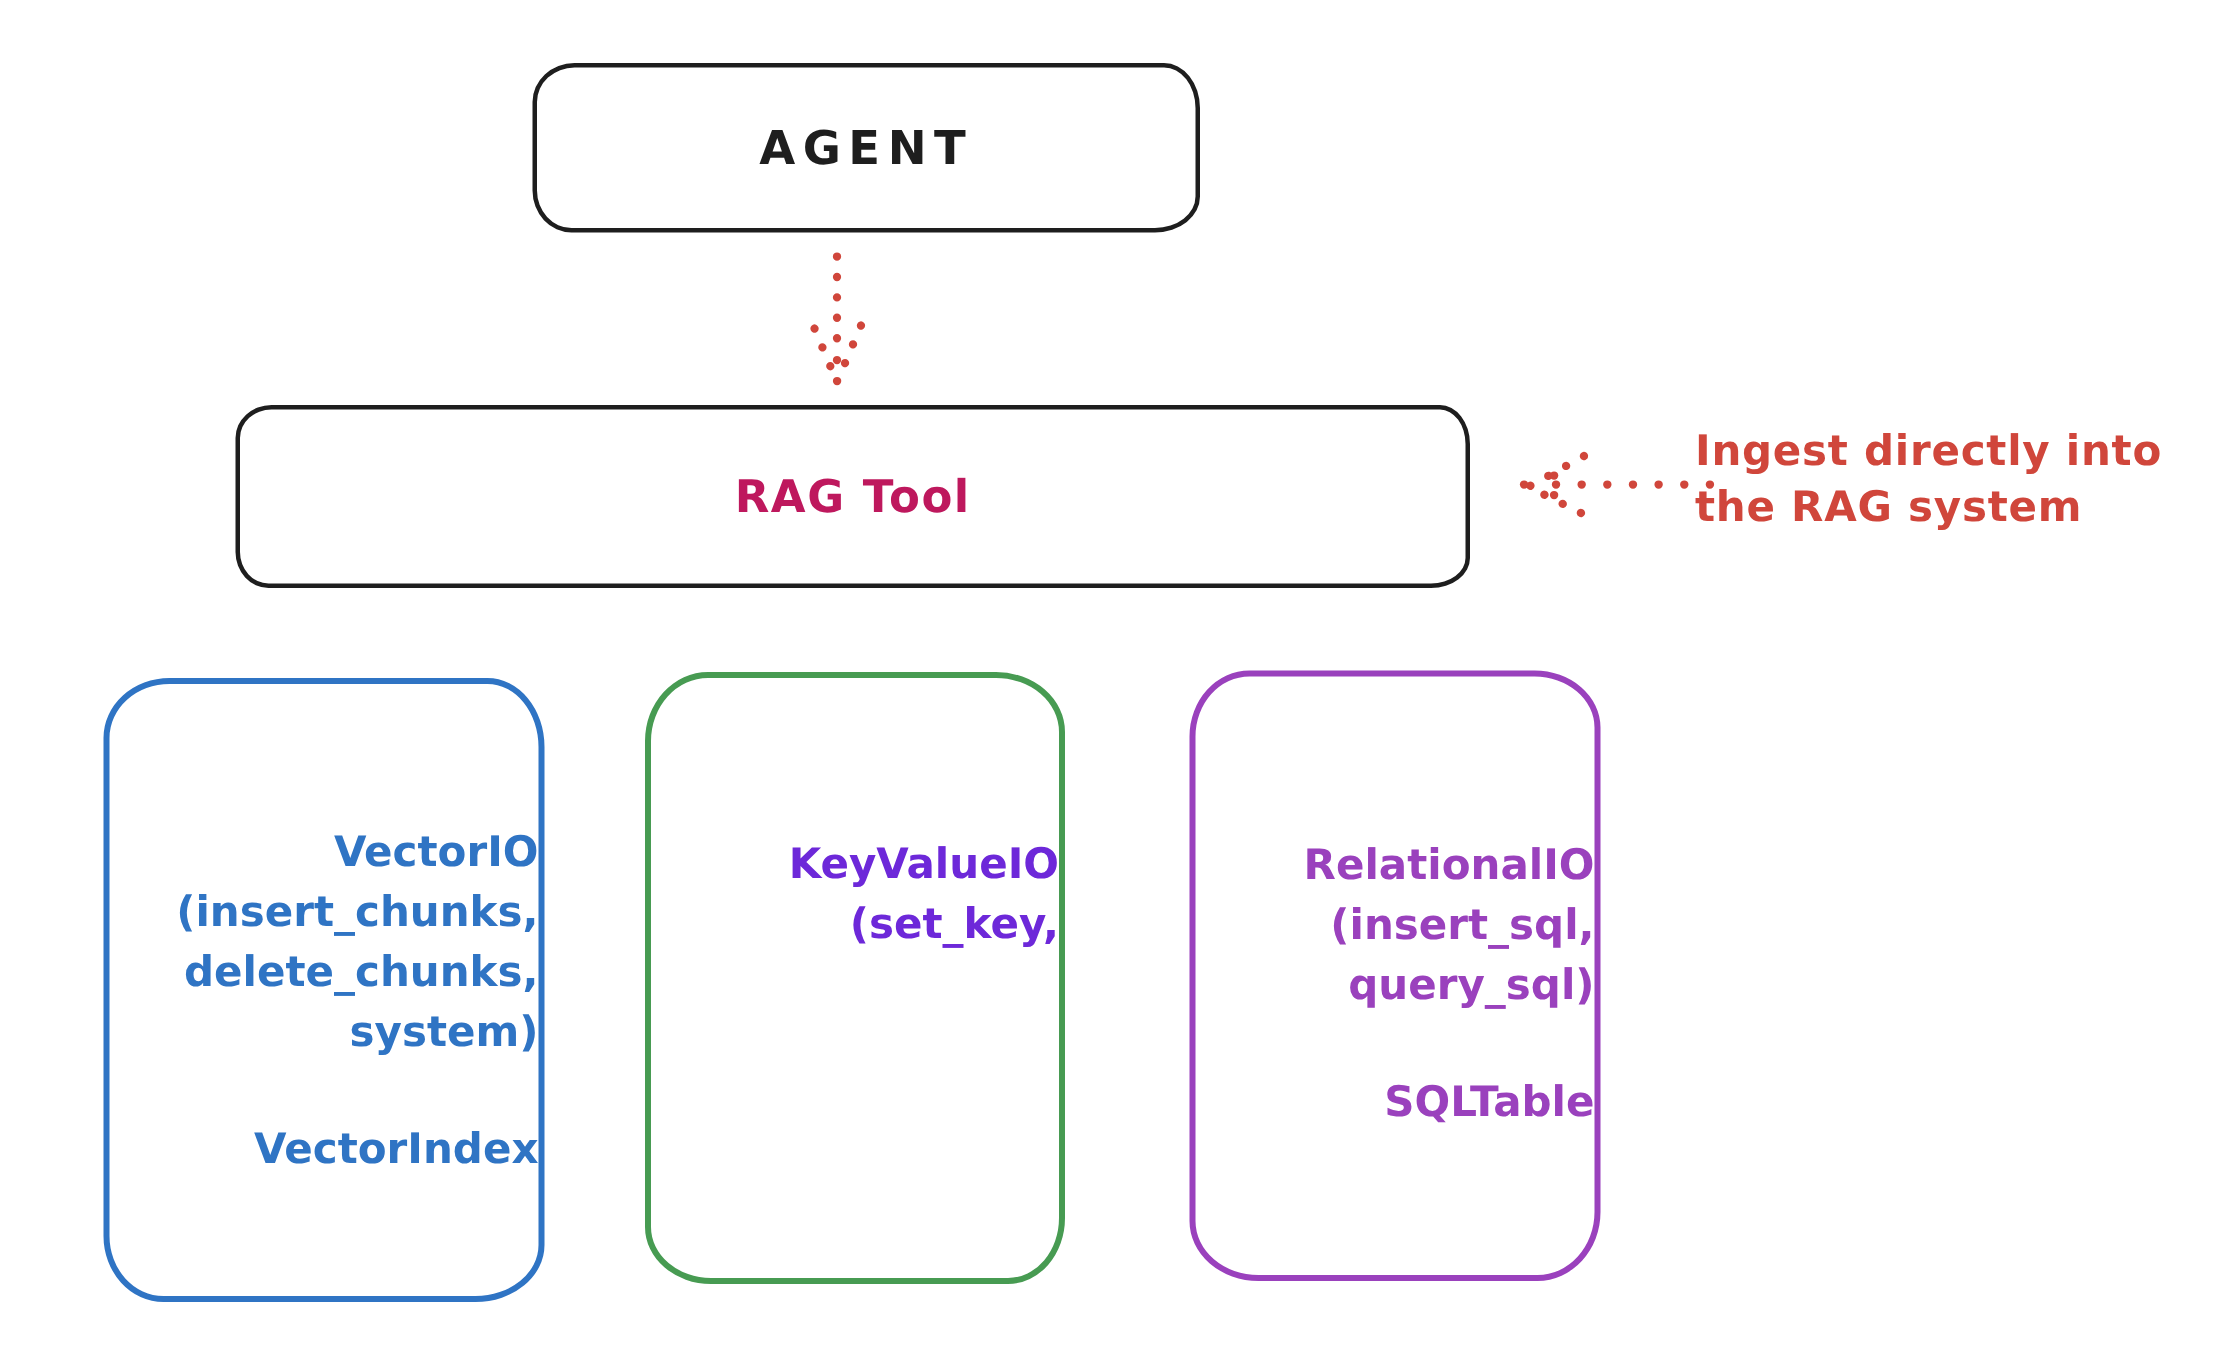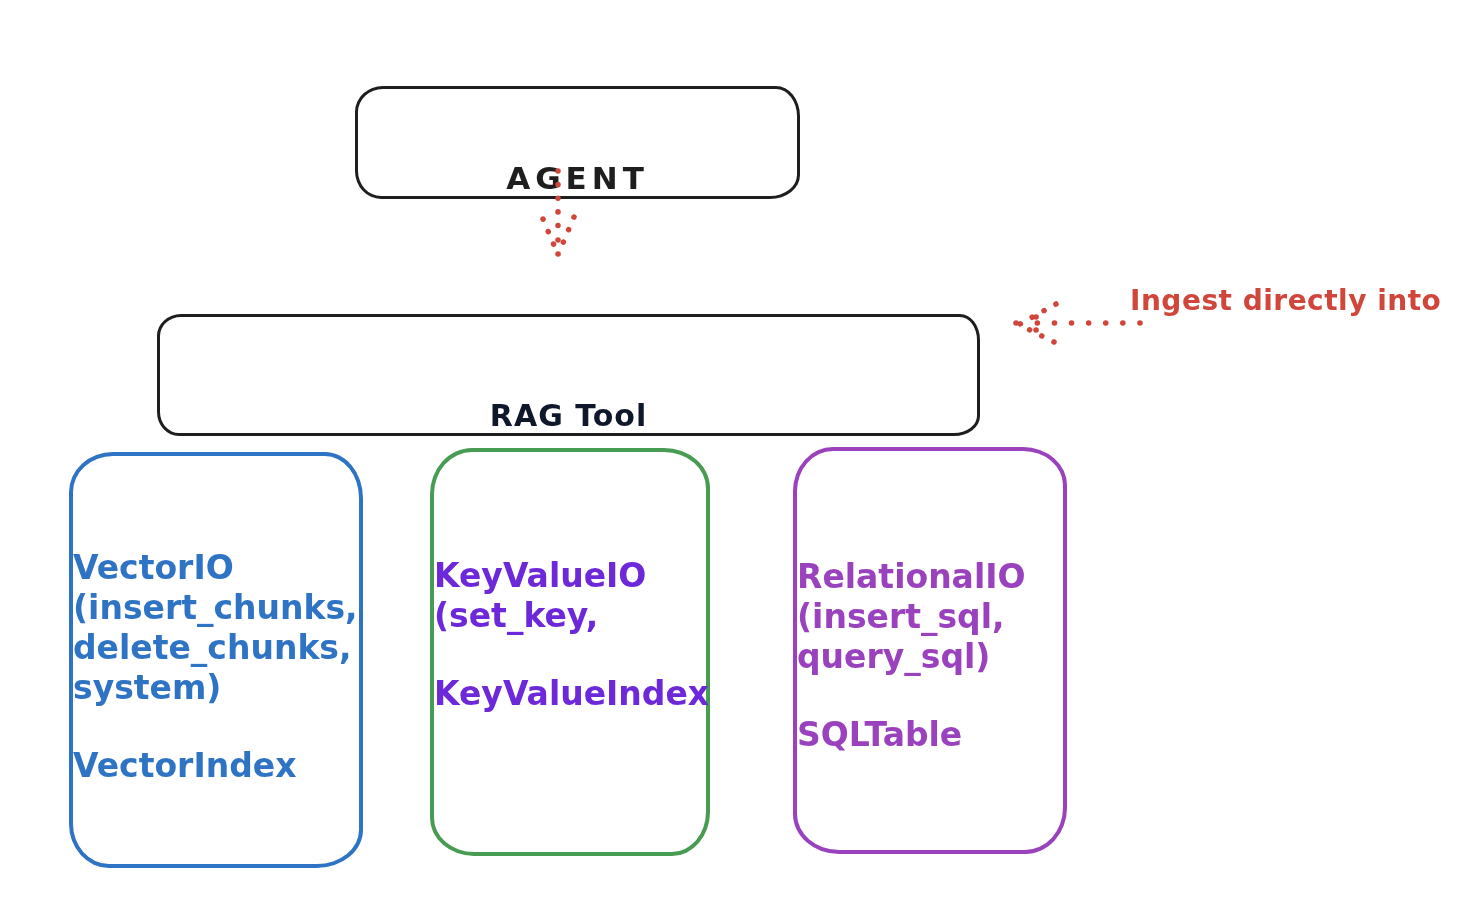--- a/index.html
+++ b/index.html
@@ -14,24 +14,23 @@
     height: 910px;
     background: #ffffff;
     overflow: hidden;
   }
   
   .node {
     position: absolute;
     border: 3.5px solid #1e1e1e;
     background: #ffffff;
     display: flex;
-    align-items: flex-end;
+    align-items: center;
     justify-content: center;
     box-sizing: border-box;
-    margin-top: 44px;
   }
   .node-agent {
     left: 355px; top: 42px;
     width: 445px; height: 113px;
     border-radius: 28px 24px 30px 26px / 26px 30px 24px 28px;
   }
   .node-agent .node-label {
     font-size: 31px;
     font-weight: bold;
     letter-spacing: 5px;
@@ -39,21 +38,21 @@
   }
   .node-ragtool {
     left: 157px; top: 270px;
     width: 823px; height: 122px;
     border-radius: 24px 20px 26px 22px / 22px 26px 20px 24px;
   }
   .node-ragtool .node-label {
     font-size: 30px;
     font-weight: bold;
     letter-spacing: 1px;
-    color: #0f172a;
+    color: #be185d;
   }
   
   .arrows-overlay {
     position: absolute;
     left: 0; top: 0;
     width: 1484px; height: 910px;
     pointer-events: none;
   }
   
   .annotation {
@@ -86,23 +85,23 @@
   .io-box-relational {
     left: 793px; top: 447px;
     width: 274px; height: 407px;
     border-radius: 40px 44px 42px 46px / 44px 38px 46px 40px;
   }
   .io-lines {
     position: absolute;
     inset: 0;
     display: flex;
     flex-direction: column;
-    align-items: flex-start;
+    align-items: flex-end;
     text-align: center;
-    font-size: 33px;
+    font-size: 28px;
     font-weight: 600;
     line-height: 40px;
   }
   .io-box-vector .io-lines     { padding-top: 92px; }
   .io-box-keyvalue .io-lines   { padding-top: 104px; }
   .io-box-relational .io-lines { padding-top: 106px; }
   .io-index {
     margin-top: 38px;
   }
 </style>
@@ -132,37 +131,37 @@
       <path d="M1056 304 L1020 324"></path>
       <path d="M1054 342 L1020 325"></path>
       <path d="M1036 317 L1036.2 317"></path>
       <path d="M1036 330 L1036.2 330"></path>
       <path d="M1016 323 L1016.2 323"></path>
     </g>
   </svg>
 
   <div class="annotation" style="color: rgb(208, 70, 59);">
     <div>Ingest directly into</div>
+    <div>the RAG system</div>
   </div>
 
   <div class="io-box io-box-vector" style="border-color: rgb(47, 116, 196); color: rgb(47, 116, 196);">
     <div class="io-lines">
       <div>VectorIO</div>
       <div>(insert_chunks,</div>
       <div>delete_chunks,</div>
       <div>system)</div>
       <div class="io-index">VectorIndex</div>
     </div>
   </div>
 
   <div class="io-box io-box-keyvalue" style="border-color: rgb(71, 155, 82); color: #6d28d9;">
     <div class="io-lines">
       <div>KeyValueIO</div>
       <div>(set_key,</div>
-      <div class="io-index">KeyValueIndex</div>
     </div>
   </div>
 
   <div class="io-box io-box-relational" style="border-color: rgb(154, 65, 189); color: rgb(154, 65, 189);">
     <div class="io-lines">
       <div>RelationalIO</div>
       <div>(insert_sql,</div>
       <div>query_sql)</div>
       <div class="io-index">SQLTable</div>
     </div>

